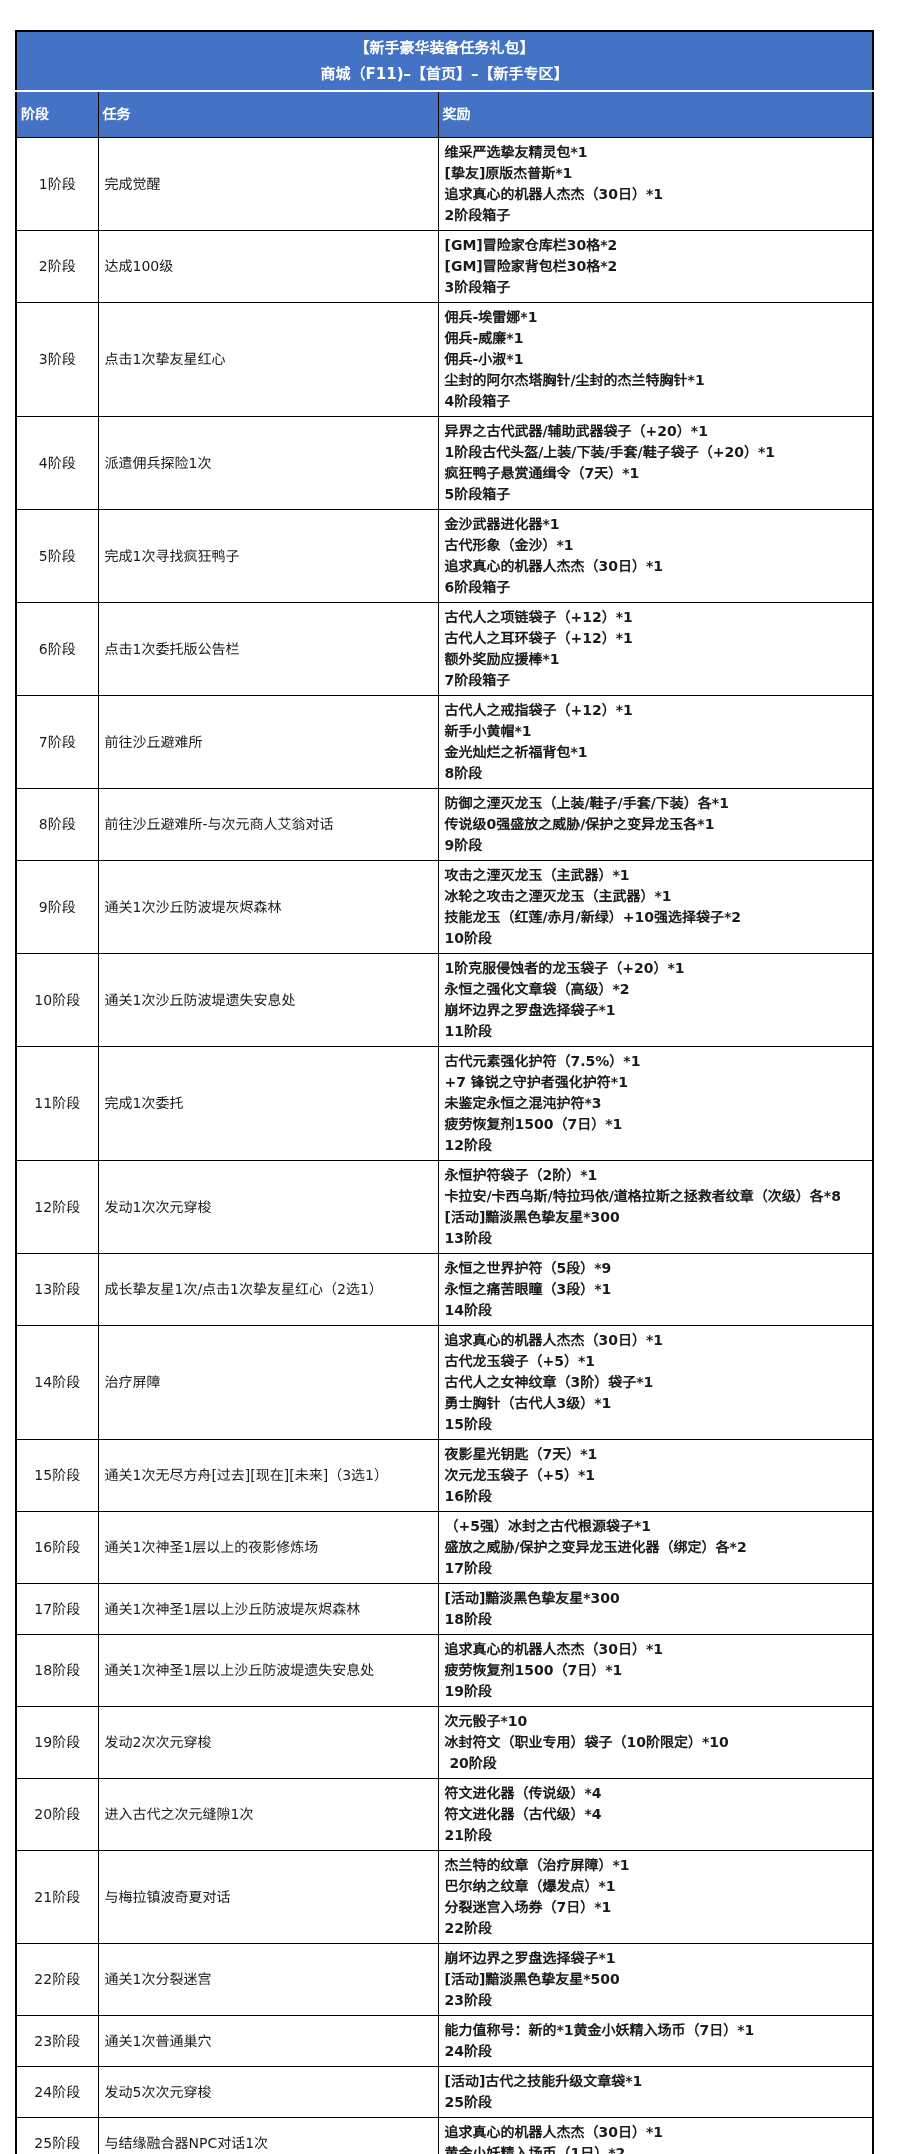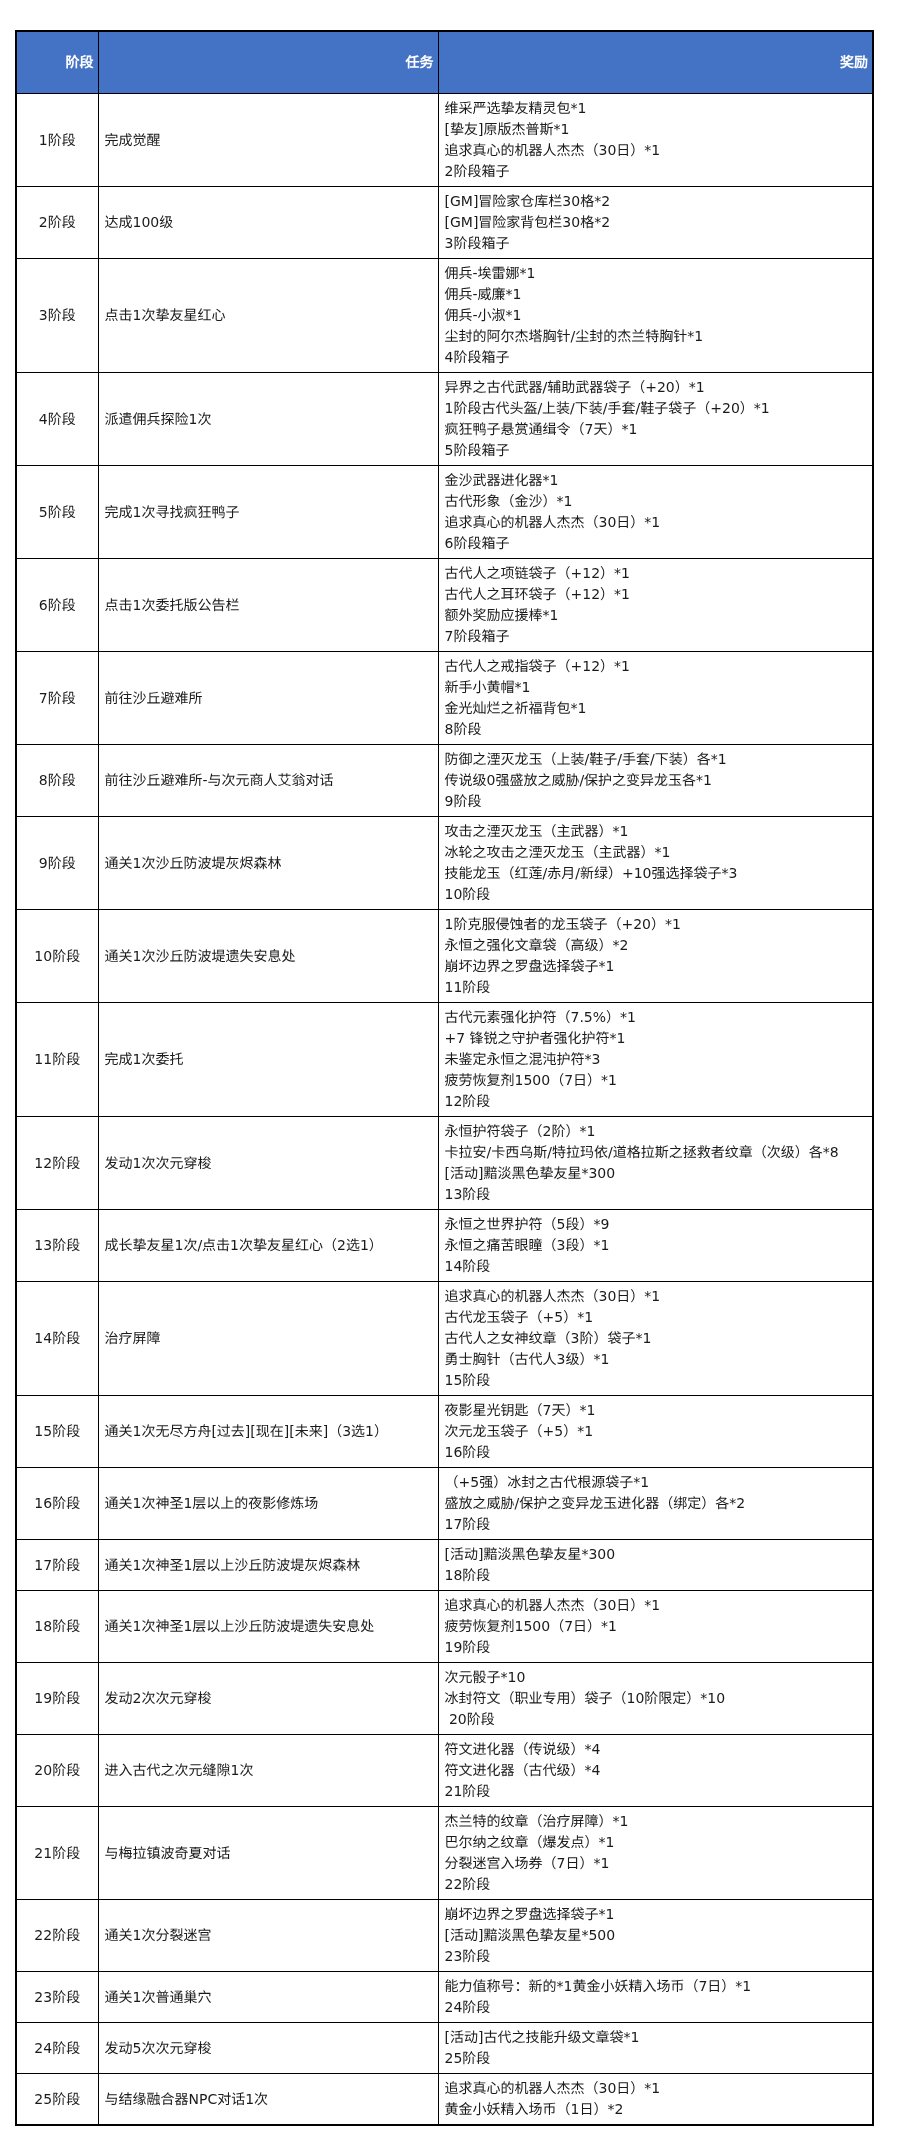--- a/index.html
+++ b/index.html
@@ -42,47 +42,53 @@
     font-weight:bold;
     line-height:26px;
     padding:3px 4px;
     border-bottom:2px solid #ffffff;
   }
   tr.cols th{
     background:var(--header-bg);
     color:var(--header-text);
     font-size:14px;
     font-weight:bold;
-    text-align:right;
-    padding:21px 4px;
+    text-align:left;
+    padding:13px 4px;
     line-height:19px;
   }
   td{
     font-size:14px;
     line-height:21px;
     padding:4px 6px;
     vertical-align:middle;
     background:var(--body-bg);
   }
   td.stage-cell{text-align:center;padding:14px 2px;}
   td.task-cell{text-align:left;}
-  td.reward-cell{text-align:left;}
+  td.reward-cell{text-align:left;font-weight:bold;}
   .reward-line{white-space:pre-wrap;}
 </style>
 </head>
 <body>
 
 <div class="page">
   <table class="reward-table">
     <colgroup>
       <col class="c-stage">
       <col class="c-task">
       <col class="c-reward">
     </colgroup>
     <thead>
+      <tr>
+        <th class="title-cell" colspan="3">
+          <div>【新手豪华装备任务礼包】</div>
+          <div>商城（F11)–【首页】–【新手专区】</div>
+        </th>
+      </tr>
       <tr class="cols">
         <th>阶段</th>
         <th>任务</th>
         <th>奖励</th>
       </tr>
     </thead>
     <tbody id="table-body">
         <tr>
           <td class="stage-cell">1阶段</td>
           <td class="task-cell">完成觉醒</td>
@@ -161,21 +167,21 @@
             <div class="reward-line">传说级0强盛放之威胁/保护之变异龙玉各*1</div>
             <div class="reward-line">9阶段</div>
           </td>
         </tr>
         <tr>
           <td class="stage-cell">9阶段</td>
           <td class="task-cell">通关1次沙丘防波堤灰烬森林</td>
           <td class="reward-cell">
             <div class="reward-line">攻击之湮灭龙玉（主武器）*1</div>
             <div class="reward-line">冰轮之攻击之湮灭龙玉（主武器）*1</div>
-            <div class="reward-line">技能龙玉（红莲/赤月/新绿）+10强选择袋子*3</div>
+            <div class="reward-line">技能龙玉（红莲/赤月/新绿）+10强选择袋子*2</div>
             <div class="reward-line">10阶段</div>
           </td>
         </tr>
         <tr>
           <td class="stage-cell">10阶段</td>
           <td class="task-cell">通关1次沙丘防波堤遗失安息处</td>
           <td class="reward-cell">
             <div class="reward-line">1阶克服侵蚀者的龙玉袋子（+20）*1</div>
             <div class="reward-line">永恒之强化文章袋（高级）*2</div>
             <div class="reward-line">崩坏边界之罗盘选择袋子*1</div>

